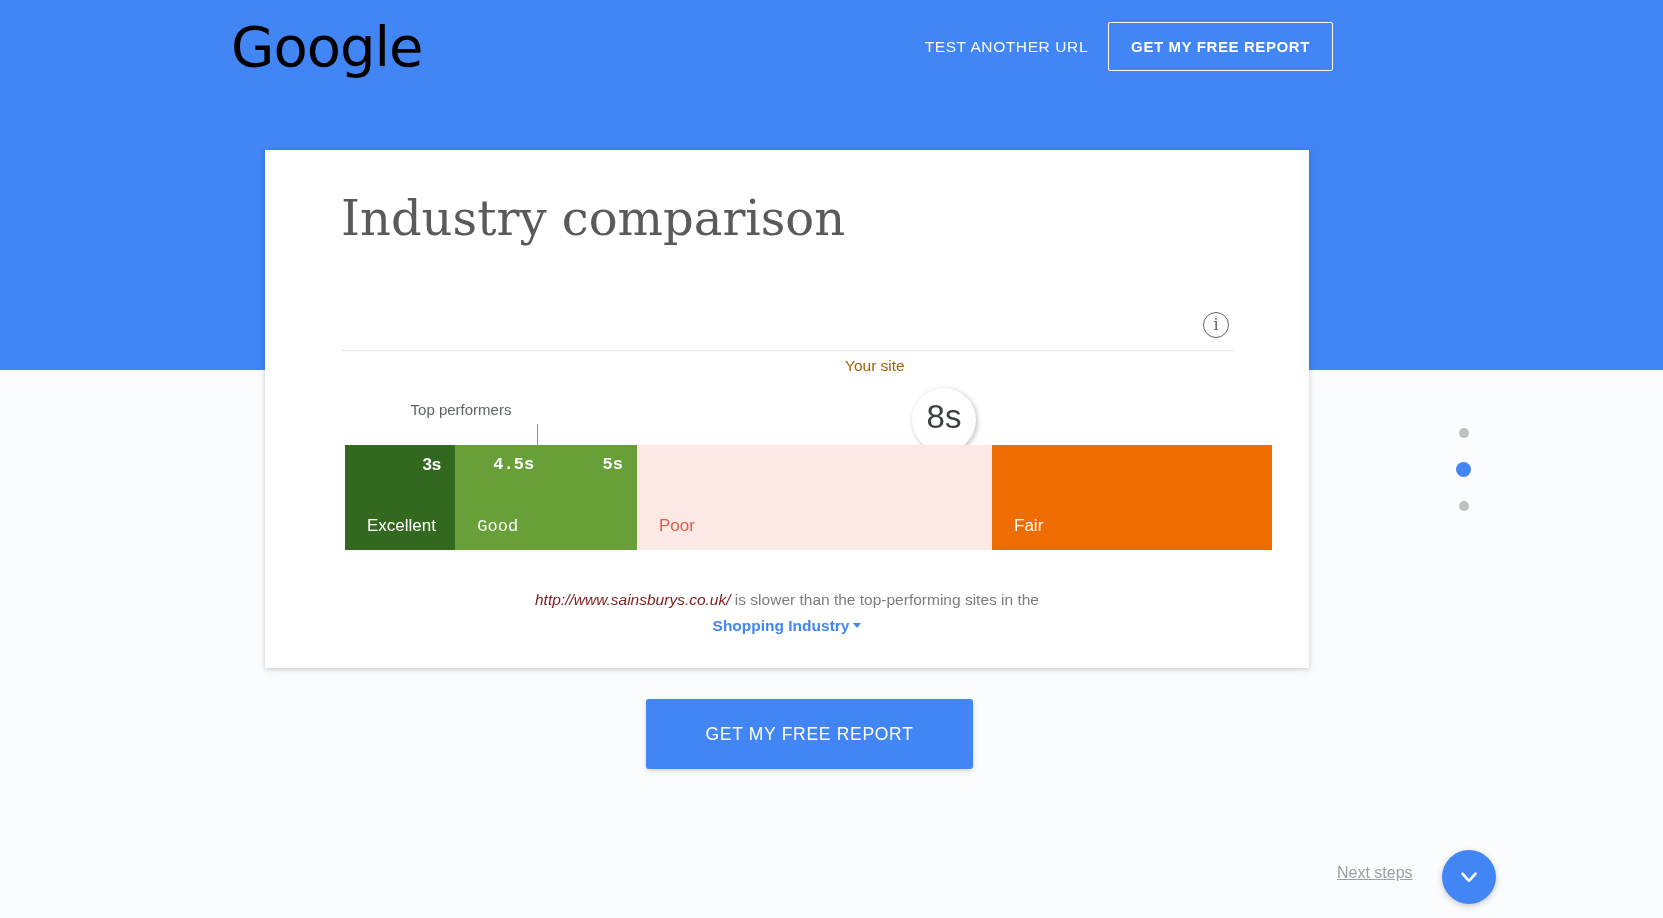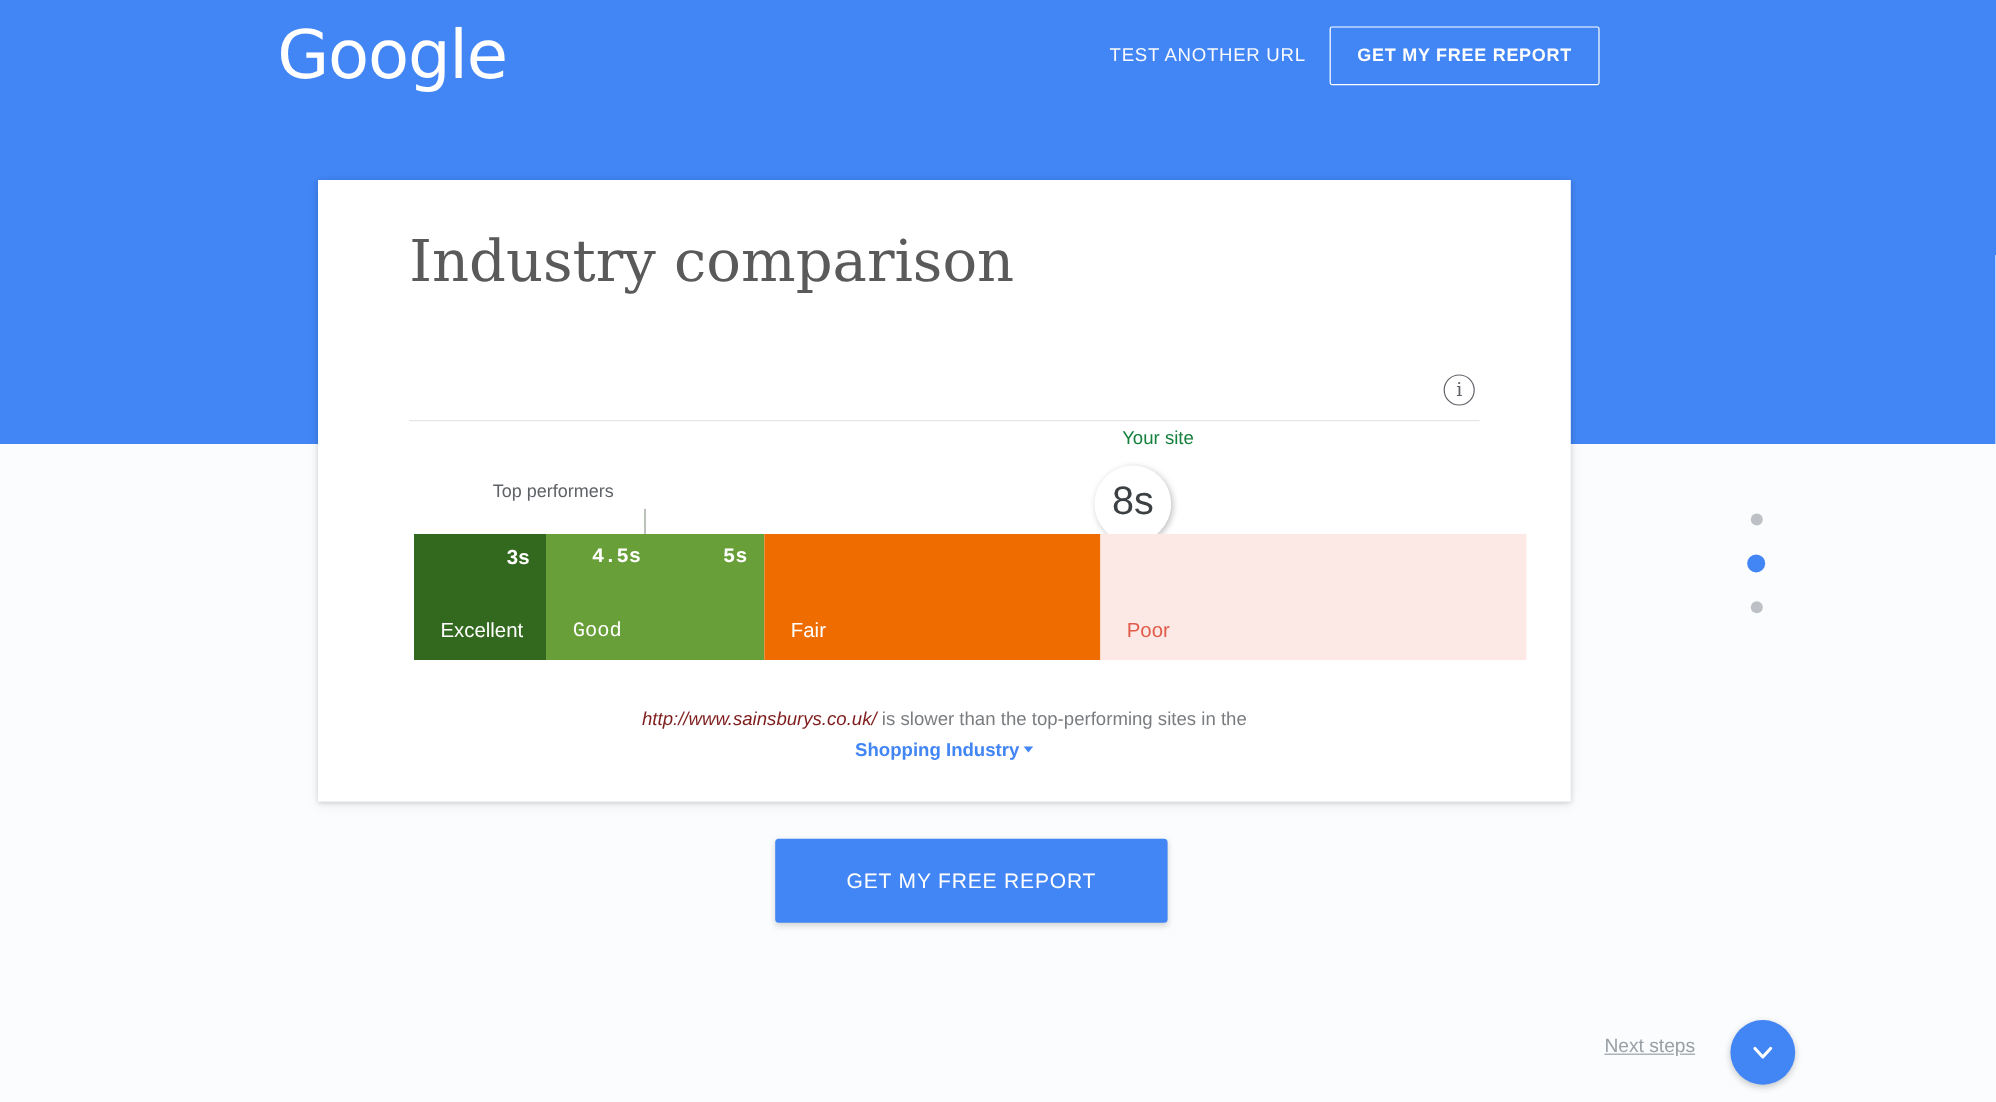--- a/index.html
+++ b/index.html
@@ -31,21 +31,21 @@
     position: absolute;
     left: 0; top: 0;
     width: 1663px;
     height: 95px;
   }
 
   .logo {
     position: absolute;
     left: 231px;
     top: 12px;
-    color: #ffffff;
+    color: #000000;
     font-size: 56px;
     font-weight: 400;
     letter-spacing: -1px;
     line-height: 70px;
     font-family: "DejaVu Sans", sans-serif;
     user-select: none;
   }
 
   .header-actions {
     position: absolute;
@@ -191,23 +191,22 @@
     height: 21px;
     background: #8e9a8e;
   }
 
   
   .your-site-label {
     position: absolute;
     left: 500px;
     top: -8px;
     width: 240px;
-    text-align: center;
     font-size: 15.5px;
-    color: #15803d;
+    color: #a16207;
   }
 
   .pin {
     position: absolute;
     left: 567px;
     top: 23px;
     width: 64px;
     height: 64px;
   }
   .pin-body {
@@ -366,28 +365,28 @@
         <span class="seg-time">3s</span>
         <span class="seg-label">Excellent</span>
       </div>
 
       <div class="seg good" style="width:19.6%; background:#689f38;font-family:Liberation Mono, monospace;">
         <span class="seg-time" style="right:auto; left:38px;">4.5s</span>
         <span class="seg-time">5s</span>
         <span class="seg-label">Good</span>
       </div>
 
+      <div class="seg poor" style="width:38.3%; background:#fce9e6;">
+        <span class="seg-time"></span>
+        <span class="seg-label">Poor</span>
+      </div>
+
       <div class="seg fair" style="width:30.2%; background:#ef6c00;">
         <span class="seg-time"></span>
         <span class="seg-label">Fair</span>
-      </div>
-
-      <div class="seg poor" style="width:38.3%; background:#fce9e6;">
-        <span class="seg-time"></span>
-        <span class="seg-label">Poor</span>
       </div>
 
     </div>
   </div>
 
   <div class="caption">
     <span class="url">http://www.sainsburys.co.uk/</span><span> is slower than the top-performing sites in the</span>
     <br>
     <span class="industry-link"><span>Shopping Industry</span><span class="caret"></span></span>
   </div>

